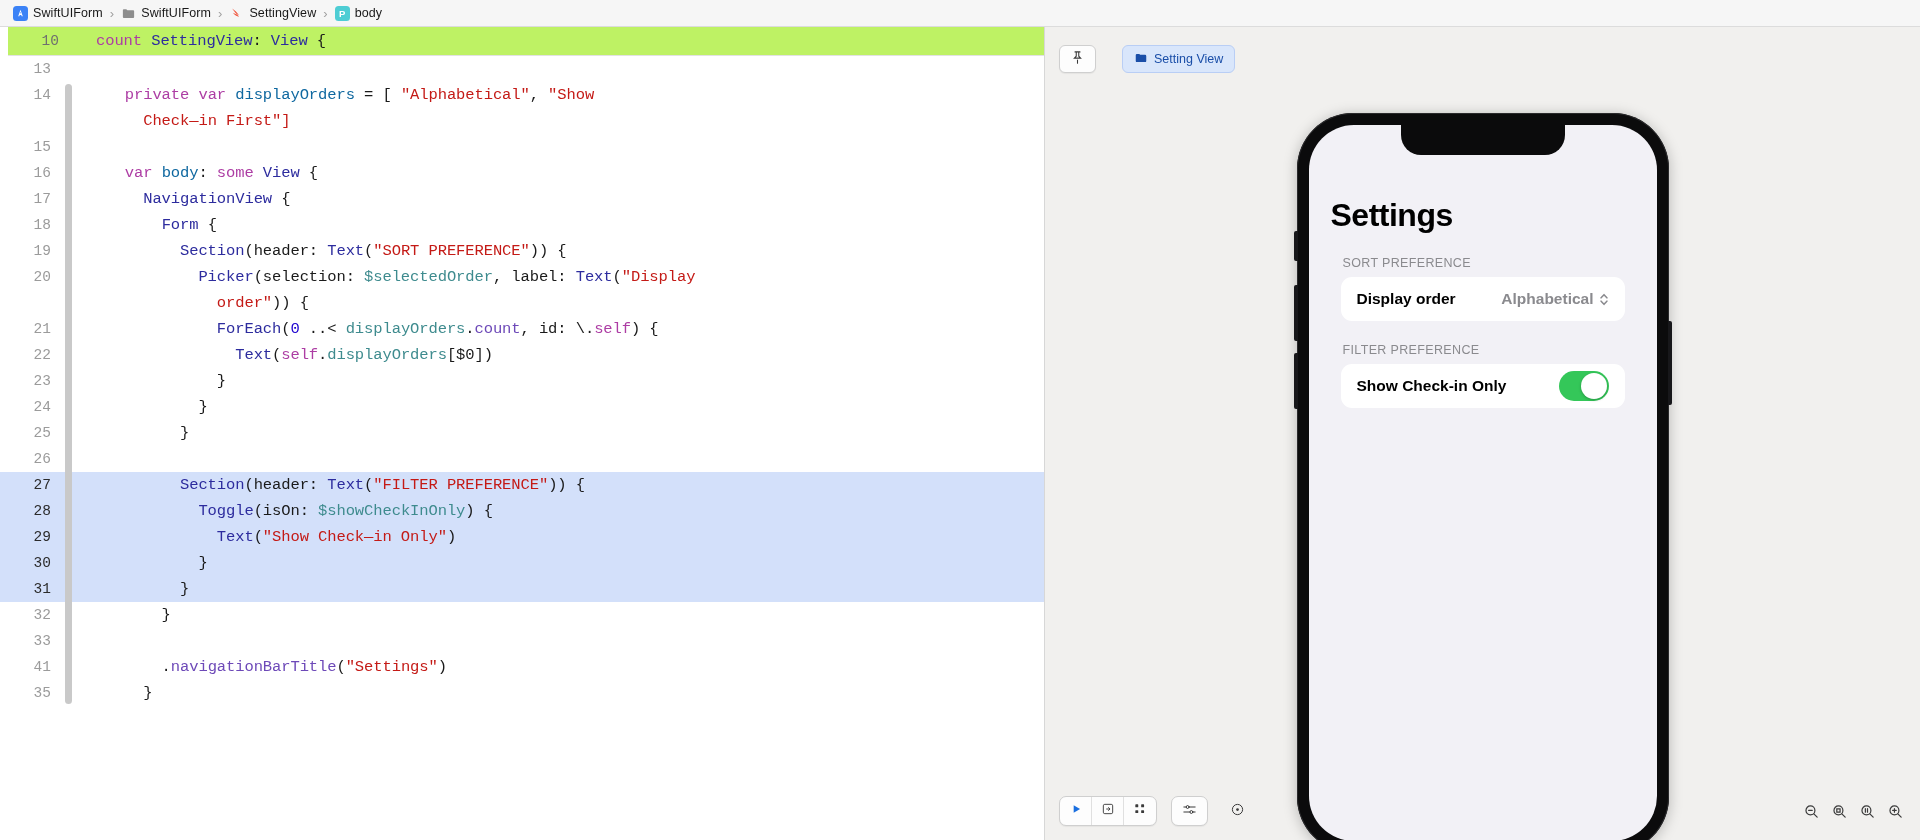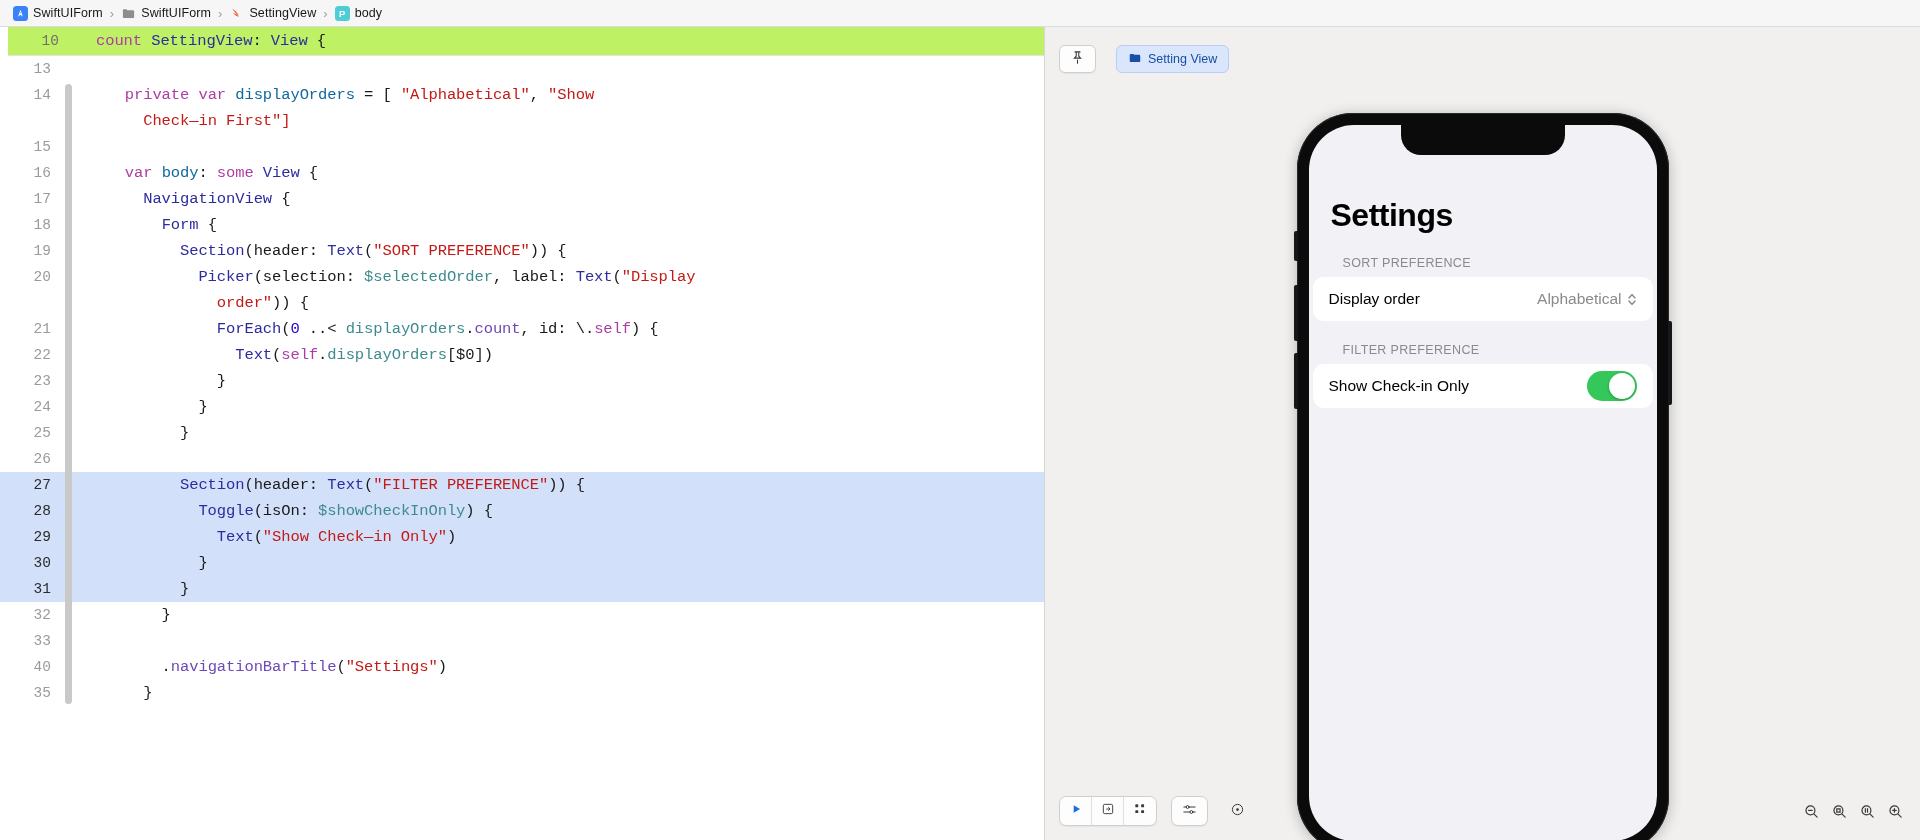--- a/index.html
+++ b/index.html
@@ -93,21 +93,21 @@
   .typ  { color:#2d2c9e; }
   .prop { color:#0f68a0; }
   .str  { color:#c41a16; }
   .num  { color:#1c00cf; }
   .tealv{ color:#3e8b8e; }
   .memb { color:#6d49b8; }
   .plain{ color:#1a1a1a; }
 
   
   .canvas-top {
-    height:56px; display:flex; align-items:center; gap:20px;
+    height:56px; display:flex; align-items:center; gap:26px;
     padding-left:14px; padding-top:8px;
   }
   .pin-btn {
     width:37px; height:28px; border:1px solid #cfcfcf; border-radius:6px;
     background:#fdfdfd; display:flex; align-items:center; justify-content:center;
     box-shadow:0 1px 1px rgba(0,0,0,.05);
   }
   .pin-btn svg { width:15px; height:15px; }
   .preview-chip {
     height:28px; border-radius:6px;
@@ -156,22 +156,23 @@
   .nav-title {
     font-size:32px; font-weight:700; color:#000;
     padding:72px 0 0 22px; letter-spacing:-.5px;
   }
   .form-section { margin-top:22px; }
   .section-header {
     font-size:12.5px; color:#8a8a8e; letter-spacing:.35px;
     padding:0 13px 7px 34px; text-transform:uppercase;
   }
   .form-card {
-    background:#fff; border-radius:11px; margin:0 4px;
+    background:#fff; border-radius:11px; margin:0 32px;
     overflow:hidden;
+    font-weight:bold;
   }
   .form-row {
     height:44px; display:flex; align-items:center;
     padding:0 16px; justify-content:space-between;
   }
   .row-label { font-size:15.5px; color:#000; }
   .row-value {
     font-size:15.5px; color:#8a8a8e; display:flex; align-items:center; gap:5px;
   }
   .chev-ud { display:inline-flex; flex-direction:column; line-height:.62; font-size:11px; color:#8a8a8e; }
@@ -372,21 +373,21 @@
             <div class="gutter">32</div>
             <div class="fold bar"></div>
             <div class="code-text"><span class="plain">        }</span></div>
           </div>
           <div class="code-line">
             <div class="gutter">33</div>
             <div class="fold bar"></div>
             <div class="code-text"></div>
           </div>
           <div class="code-line">
-            <div class="gutter">40</div>
+            <div class="gutter">41</div>
             <div class="fold bar"></div>
             <div class="code-text"><span class="plain">        .</span><span class="memb">navigationBarTitle</span><span class="plain">(</span><span class="str">"Settings"</span><span class="plain">)</span></div>
           </div>
           <div class="code-line">
             <div class="gutter">35</div>
             <div class="fold bar rounded-bot"></div>
             <div class="code-text"><span class="plain">      }</span></div>
           </div>
         </div>
     </div>

